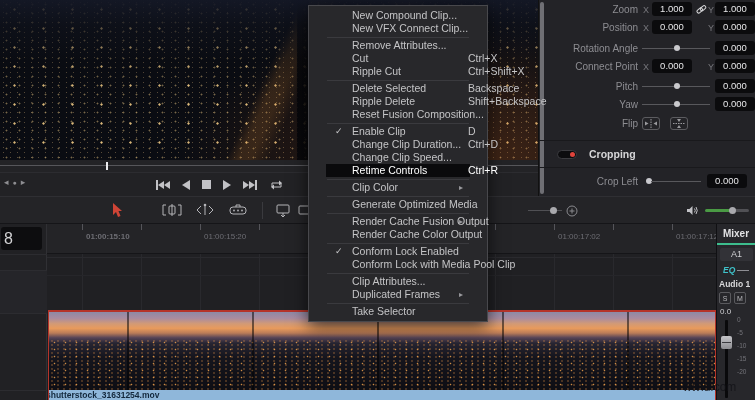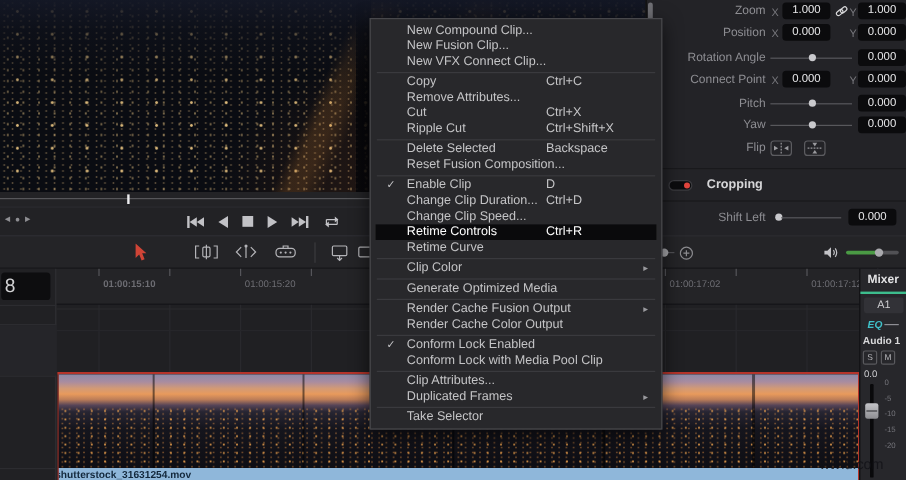--- a/index.html
+++ b/index.html
@@ -54,22 +54,22 @@
     color:#e6e6e8; font-size:9.5px; text-align:center; line-height:14px; }
   .strack { position:absolute; top:7px; height:1px; background:#58585c; }
   .shandle { position:absolute; top:4px; width:6px; height:6px; border-radius:50%; background:#c9c9cd; }
   .flipbtn { position:absolute; top:1px; width:18px; height:13px; border:1px solid #5c5c60; border-radius:3px; }
   .isep { position:absolute; left:0; width:217px; height:1px; background:#19191c; }
   .toggle { position:absolute; left:18px; top:4px; width:20px; height:9px; background:#0c0c0e; border:1px solid #3c3c40; border-radius:5px; }
   .toggle .knob { position:absolute; right:1px; top:1px; width:5px; height:5px; border-radius:50%; background:#e0443c; }
   .sect-label { position:absolute; left:50px; top:0; font-size:10.5px; font-weight:bold; color:#d6d6d8; }
 
   
-  #context-menu { left:308px; top:15px; width:244px; background:#28282b; border:1px solid #48484c;
-    box-shadow:0 5px 16px rgba(0,0,0,.65); z-index:50; padding:3px 4px; }
+  #context-menu { left:308px; top:5px; width:180px; background:#28282b; border:1px solid #48484c;
+    box-shadow:0 5px 16px rgba(0,0,0,.65); z-index:50; padding:3px 17px; }
   .menu-item { position:relative; height:13px; line-height:13px; padding-left:26px; font-size:10.5px; color:#c4c4c6; white-space:nowrap; }
   .menu-item .sc { position:absolute; left:142px; top:0; }
   .menu-item .arr { position:absolute; right:7px; top:0; font-size:8px; color:#9a9a9e; }
   .menu-item .chk { position:absolute; left:9px; top:0; font-size:9px; color:#c8c8ca; }
   .menu-item.hl { background:#0a0a0c; color:#ffffff; }
   .menu-sep { height:1px; margin:1.5px 1px; background:#3a3a3e; }
 
   
   #timeline { left:0; top:224px; width:716px; height:176px; background:#202023; }
   #ruler { position:absolute; left:0; top:0; width:716px; height:30px; background:#242427; border-bottom:1px solid #151518; }
@@ -313,21 +313,21 @@
     <div class="irow" style="top:146px; height:18px;">
       <span class="toggle">
           <span class="knob"></span>
         </span>
       <span class="sect-label" style="top:2px;">Cropping</span>
     </div>
 
     <div class="isep" style="top:167px;"></div>
 
     <div class="irow" style="top:174px;">
-      <span class="ilabel">Shift Left</span>
+      <span class="ilabel">Crop Left</span>
       <span class="shandle" style="left:107px;"></span>
       <span class="strack" style="left:112px; width:50px;"></span>
       <span class="vbox" style="left:168px;">0.000</span>
     </div>
   </div>
 
   <div id="timeline" class="abs">
     <div id="ruler">
         <div class="tick" style="left: 82px;"></div>
         <div class="tick" style="left: 141px;"></div>
@@ -398,36 +398,34 @@
         <span class="db" style="top: 105px;">-5</span>
         <span class="db" style="top: 118px;">-10</span>
         <span class="db" style="top: 131px;">-15</span>
         <span class="db" style="top: 144px;">-20</span>
       </div>
   </div>
 
   <div id="context-menu" class="abs">
     <div id="menu-sections">
         <div class="menu-item"><span class="lbl">New Compound Clip...</span></div>
-        <div class="menu-item"><span class="lbl">New Fusion Clip...</span></div>
         <div class="menu-item"><span class="lbl">New VFX Connect Clip...</span></div>
         <div class="menu-sep"></div>
-        <div class="menu-item"><span class="lbl">Copy</span><span class="sc">Ctrl+C</span></div>
         <div class="menu-item"><span class="lbl">Remove Attributes...</span></div>
         <div class="menu-item"><span class="lbl">Cut</span><span class="sc">Ctrl+X</span></div>
         <div class="menu-item"><span class="lbl">Ripple Cut</span><span class="sc">Ctrl+Shift+X</span></div>
         <div class="menu-sep"></div>
         <div class="menu-item"><span class="lbl">Delete Selected</span><span class="sc">Backspace</span></div>
+        <div class="menu-item"><span class="lbl">Ripple Delete</span><span class="sc">Shift+Backspace</span></div>
         <div class="menu-item"><span class="lbl">Reset Fusion Composition...</span></div>
         <div class="menu-sep"></div>
         <div class="menu-item"><span class="chk">✓</span><span class="lbl">Enable Clip</span><span class="sc">D</span></div>
         <div class="menu-item"><span class="lbl">Change Clip Duration...</span><span class="sc">Ctrl+D</span></div>
         <div class="menu-item"><span class="lbl">Change Clip Speed...</span></div>
         <div class="menu-item hl"><span class="lbl">Retime Controls</span><span class="sc">Ctrl+R</span></div>
-        <div class="menu-item"><span class="lbl">Retime Curve</span></div>
         <div class="menu-sep"></div>
         <div class="menu-item"><span class="lbl">Clip Color</span><span class="arr">▸</span></div>
         <div class="menu-sep"></div>
         <div class="menu-item"><span class="lbl">Generate Optimized Media</span></div>
         <div class="menu-sep"></div>
         <div class="menu-item"><span class="lbl">Render Cache Fusion Output</span><span class="arr">▸</span></div>
         <div class="menu-item"><span class="lbl">Render Cache Color Output</span></div>
         <div class="menu-sep"></div>
         <div class="menu-item"><span class="chk">✓</span><span class="lbl">Conform Lock Enabled</span></div>
         <div class="menu-item"><span class="lbl">Conform Lock with Media Pool Clip</span></div>

